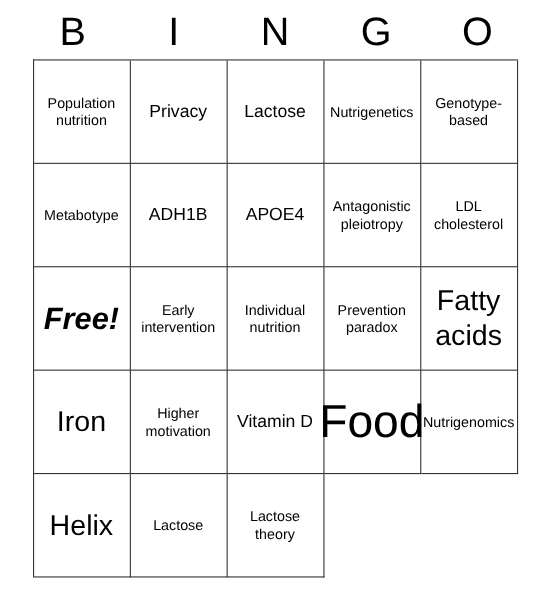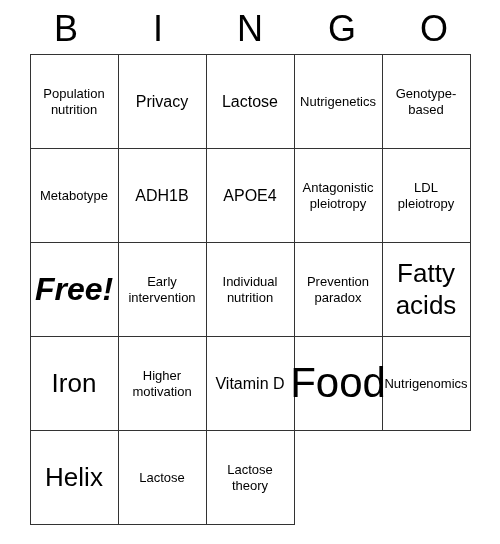--- a/index.html
+++ b/index.html
@@ -46,21 +46,21 @@
     }
     .bingo-cell.large {
       font-size: 26px;
       font-weight: normal;
     }
     .bingo-cell.medium {
       font-size: 16px;
       font-weight: normal;
     }
     .bingo-cell.free {
-      font-size: 32px;
+      font-size: 28px;
       font-style: italic;
       font-weight: bold;
     }
     .bingo-cell.xlarge {
       font-size: 42px;
     }
   </style>
 </head>
 <body>
 
@@ -76,21 +76,21 @@
 
 <div class="bingo-cell">Population nutrition</div>
     <div class="bingo-cell medium">Privacy</div>
     <div class="bingo-cell medium">Lactose</div>
     <div class="bingo-cell">Nutrigenetics</div>
     <div class="bingo-cell">Genotype-based</div>
     <div class="bingo-cell">Metabotype</div>
     <div class="bingo-cell medium">ADH1B</div>
     <div class="bingo-cell medium">APOE4</div>
     <div class="bingo-cell">Antagonistic pleiotropy</div>
-    <div class="bingo-cell">LDL pleiotropy</div>
+    <div class="bingo-cell">LDL cholesterol</div>
     <div class="bingo-cell free">Free!</div>
     <div class="bingo-cell">Early intervention</div>
     <div class="bingo-cell">Individual nutrition</div>
     <div class="bingo-cell">Prevention paradox</div>
     <div class="bingo-cell large">Fatty acids</div>
     <div class="bingo-cell large">Iron</div>
     <div class="bingo-cell">Higher motivation</div>
     <div class="bingo-cell medium">Vitamin D</div>
     <div class="bingo-cell xlarge">Food</div>
     <div class="bingo-cell">Nutrigenomics</div>

